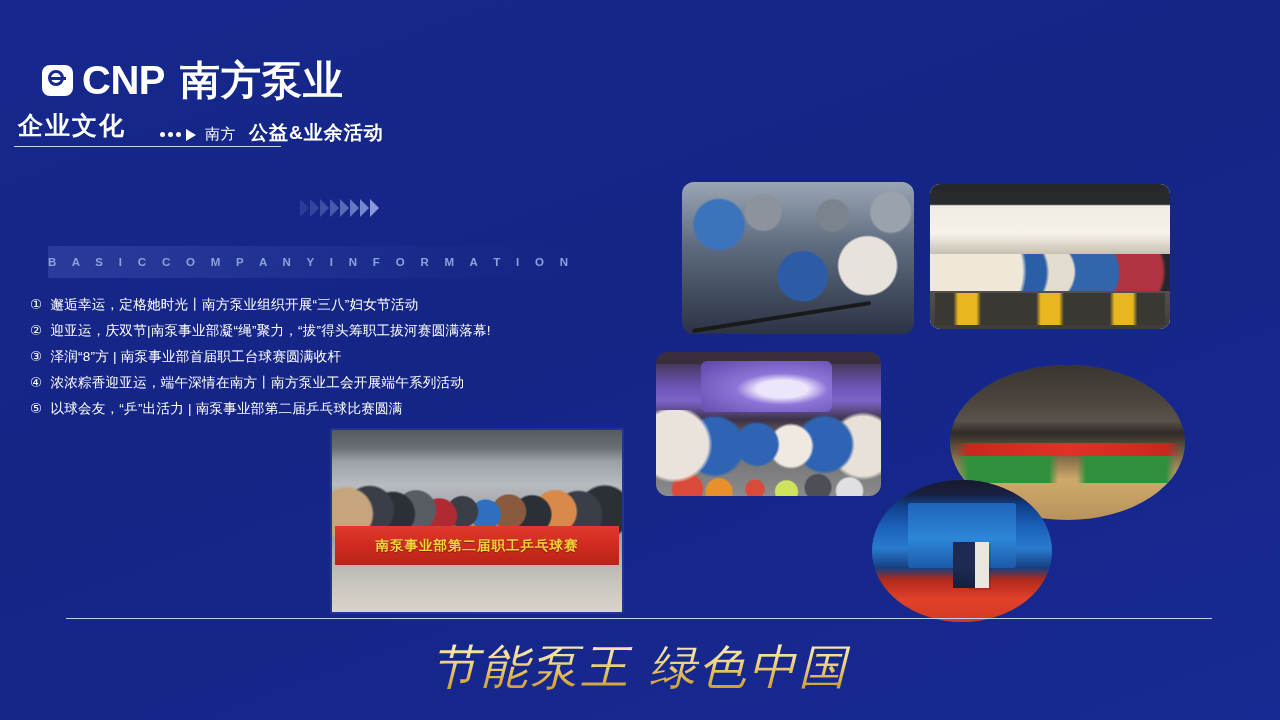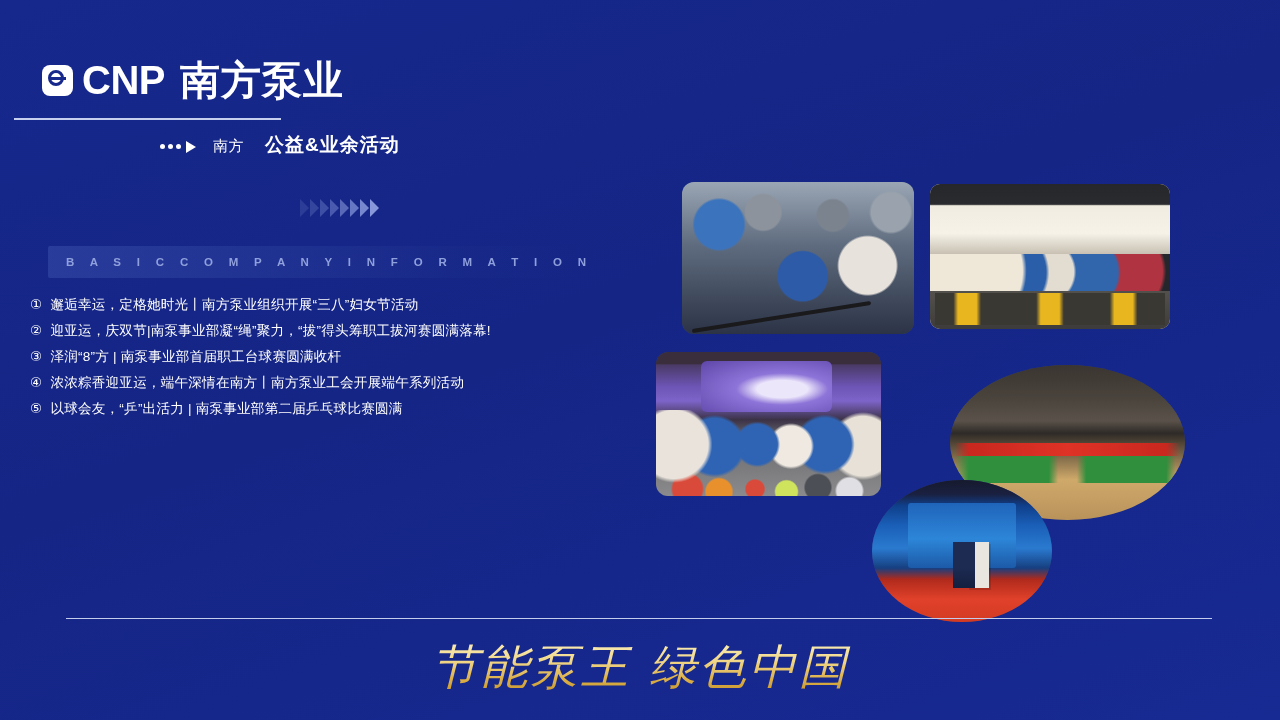--- a/index.html
+++ b/index.html
@@ -93,24 +93,24 @@
   }
   .title-rule {
     margin-top: 6px;
     width: 267px;
     height: 1.5px;
     background: #c7cfee;
   }
   .subtitle-row {
     position: absolute;
     left: 146px;
-    top: 20px;
+    top: 8px;
     display: flex;
     align-items: baseline;
-    gap: 12px;
+    gap: 4px;
   }
   .dots-arrow {
     display: flex;
     align-items: center;
     gap: 3px;
     margin-right: 5px;
     transform: translateY(-2px);
   }
   .dots-arrow i {
     display: block;
@@ -170,21 +170,20 @@
     background: linear-gradient(90deg, rgba(86,110,198,0.30) 0%, rgba(40,62,150,0.10) 78%, rgba(22,40,140,0) 100%);
     border-radius: 2px;
     display: flex;
     align-items: center;
   }
   .section-band span {
     color: #8fa0dc;
     font-size: 11.5px;
     font-weight: 600;
     letter-spacing: 6.3px;
-    padding-left: 18px;
     white-space: nowrap;
   }
 
   
   .bullet-list {
     position: absolute;
     left: 30px;
     top: 292px;
     width: 600px;
   }
@@ -432,20 +431,21 @@
 
 <div class="slide">
 
   <div class="logo-row">
     <div class="logo-mark"></div>
     <div class="logo-cnp">CNP</div>
     <div class="logo-cn">南方泵业</div>
   </div>
 
   <div class="title-block">
+    <div class="title-main">企业文化</div>
     <div class="title-rule"></div>
 
     <div class="subtitle-row">
       <div class="dots-arrow">
         <i></i>
           <i></i>
           <i></i>
           <span class="tri"></span>
       </div>
       <div class="sub-small">南方</div>
@@ -504,19 +504,25 @@
   </div>
 
   <div class="photo p-pool">
     <div class="ph-inner ph-pool"></div>
   </div>
 
   <div class="photo p-award">
     <div class="ph-inner ph-award"></div>
   </div>
 
+  <div class="photo p-pingpong ph-pingpong">
+    <div class="crowd"></div>
+    <div class="banner">
+      <span>南泵事业部第二届职工乒乓球赛</span>
+    </div>
+  </div>
 
   <div class="footer-rule"></div>
   <div class="footer-slogan">
     <span>节能泵王</span><span class="gap"></span><span>绿色中国</span>
   </div>
 
 </div>
 
 </body></html>

